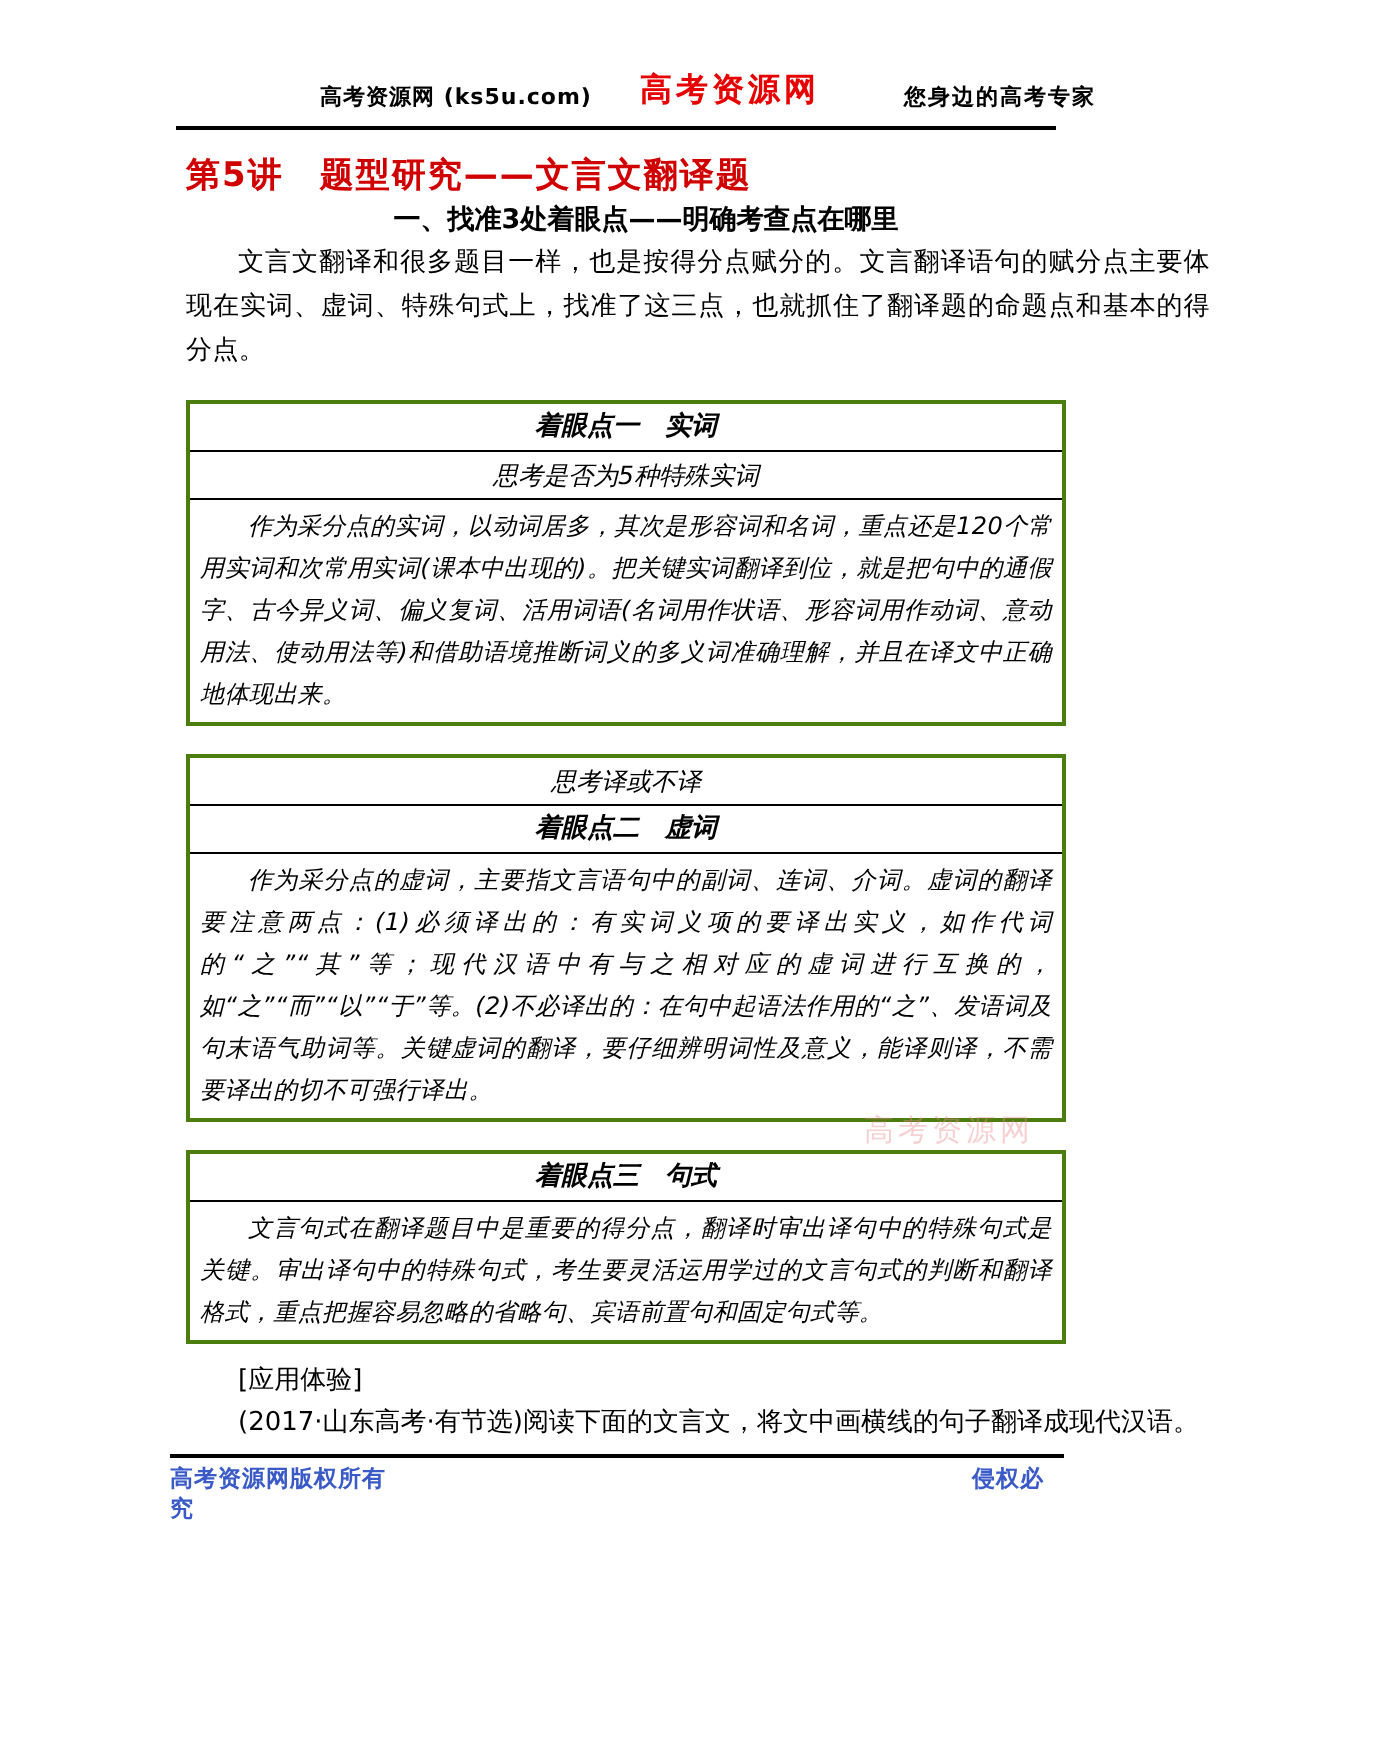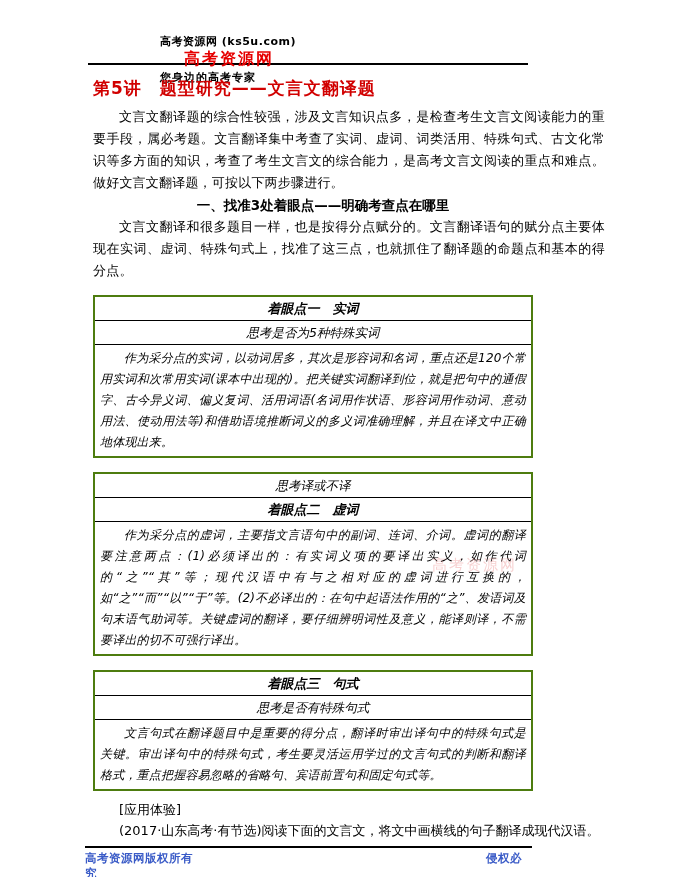--- a/index.html
+++ b/index.html
@@ -7,23 +7,22 @@
     position:relative;
     width:700px;height:877px;
     background:#ffffff;
     font-family:"DejaVu Sans", sans-serif;
     color:#000;
     overflow:hidden;
   }
   
   .hdr{
     margin:34px 0 0 160px;
-    display:flex;align-items:flex-start;
+    display:flex;align-items:flex-end;
     height:22px;
-    flex-direction:column;
   }
   .hdr-site{font-size:11px;font-weight:600;letter-spacing:.5px;}
   .hdr-logo{
     font-family:"DejaVu Serif", serif;
     font-size:16px;font-weight:bold;color:#e60000;
     margin:0 42px 0 24px;letter-spacing:2px;
   }
   .hdr-tag{font-size:11px;font-weight:600;letter-spacing:1px;}
   .rule{
     margin:7px 0 0 88px;
@@ -116,21 +115,20 @@
 
   <div class="hdr">
     <span class="hdr-site">高考资源网 (ks5u.com)</span>
     <span class="hdr-logo">高考资源网</span>
     <span class="hdr-tag">您身边的高考专家</span>
   </div>
   <div class="rule"></div>
 
   <div class="doc-title">第5讲　题型研究——文言文翻译题</div>
 
-  <p class="para">文言文翻译题的综合性较强，涉及文言知识点多，是检查考生文言文阅读能力的重要手段，属必考题。文言翻译集中考查了实词、虚词、词类活用、特殊句式、古文化常识等多方面的知识，考查了考生文言文的综合能力，是高考文言文阅读的重点和难点。做好文言文翻译题，可按以下两步骤进行。</p>
 
   <div class="sec-head">一、找准3处着眼点——明确考查点在哪里</div>
 
   <p class="para tight">文言文翻译和很多题目一样，也是按得分点赋分的。文言翻译语句的赋分点主要体现在实词、虚词、特殊句式上，找准了这三点，也就抓住了翻译题的命题点和基本的得分点。</p>
 
   <table class="fbox">
     <tbody>
         <tr>
           <td class="bt">着眼点一　实词</td>
         </tr>
@@ -156,23 +154,20 @@
         </tr>
   </tbody>
     </table>
 
   <table class="fbox mt">
     <tbody>
         <tr>
           <td class="bt">着眼点三　句式</td>
         </tr>
     <tr>
-          <td class="bs">思考是否有特殊句式</td>
-        </tr>
-    <tr>
           <td class="bb">文言句式在翻译题目中是重要的得分点，翻译时审出译句中的特殊句式是关键。审出译句中的特殊句式，考生要灵活运用学过的文言句式的判断和翻译格式，重点把握容易忽略的省略句、宾语前置句和固定句式等。</td>
         </tr>
   </tbody>
     </table>
 
   <p class="app-label">[应用体验]</p>
   <p class="app-prompt">(2017·山东高考·有节选)阅读下面的文言文，将文中画横线的句子翻译成现代汉语。</p>
 
   <div class="f-rule"></div>
   <div class="f-line">

